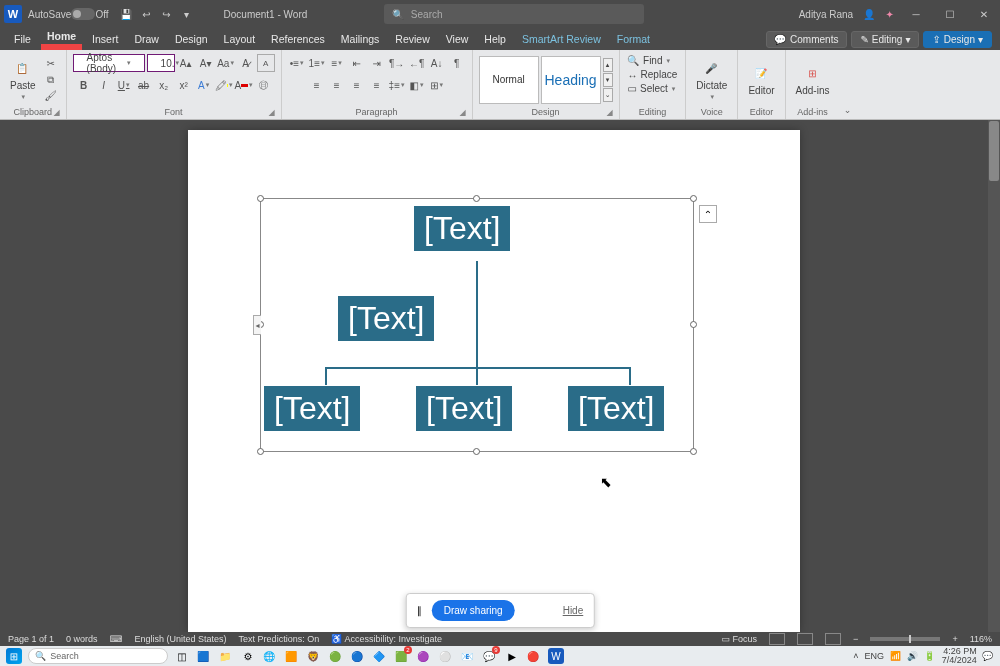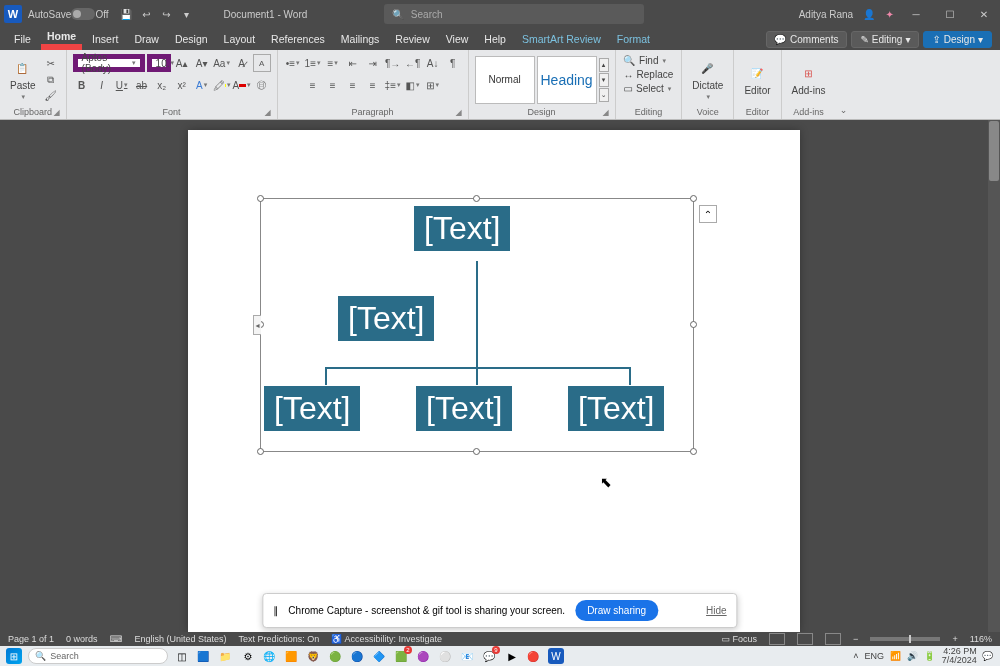--- a/index.html
+++ b/index.html
@@ -34,21 +34,21 @@
 .ribbon-group .label .launcher { position: absolute; right: 0; bottom: 2px; font-size: 8px; color: #888; }
 
 .clipboard .controls { flex-direction: row; }
 .big-btn { display: flex; flex-direction: column; align-items: center; padding: 2px 4px; gap: 2px; cursor: default; }
 .big-btn .ic { width: 20px; height: 20px; display: flex; align-items: center; justify-content: center; }
 .small-col { display: flex; flex-direction: column; gap: 2px; }
 .small-btn { width: 18px; height: 14px; display: flex; align-items: center; justify-content: center; cursor: default; font-size: 10px; color: #555; }
 
 .font .controls, .para .controls { flex-direction: column; gap: 4px; }
 .row { display: flex; gap: 2px; align-items: center; }
-.combo { height: 18px; border: 5px solid #701a75; background: #fff; font-size: 10px; padding: 0 4px; display: flex; align-items: center; }
+.combo { height: 18px; border: 1px solid #701a75; background: #fff; font-size: 10px; padding: 0 13px; display: flex; align-items: center; }
 .combo.fontname { width: 72px; }
 .combo.fontsize { width: 24px; }
 .ic-btn { width: 18px; height: 18px; display: flex; align-items: center; justify-content: center; cursor: default; color: #555; font-size: 10px; }
 .ic-btn.b { font-weight: bold; }
 .ic-btn.i { font-style: italic; }
 .ic-btn.u { text-decoration: underline; }
 .ic-btn.s { text-decoration: line-through; }
 .dd { font-size: 7px; margin-left: 1px; color: #777; }
 .color-bar { width: 14px; height: 3px; display: block; }
 
@@ -347,21 +347,20 @@
     </div>
     <div class="cursor">⬉</div>
   </div>
 </div>
 <div class="vscroll">
     <div class="thumb"></div>
   </div>
 
 <div class="share-toast">
   <span>∥</span>
-  <span>Chrome Capture - screenshot &amp; gif tool is sharing your screen.</span>
   <div class="stop"><span>Draw sharing</span></div>
   <div class="hide"><span>Hide</span></div>
 </div>
 
 <div class="statusbar">
   <span>Page 1 of 1</span>
   <span>0 words</span>
   <span>⌨</span>
   <span>English (United States)</span>
   <span>Text Predictions: On</span>

